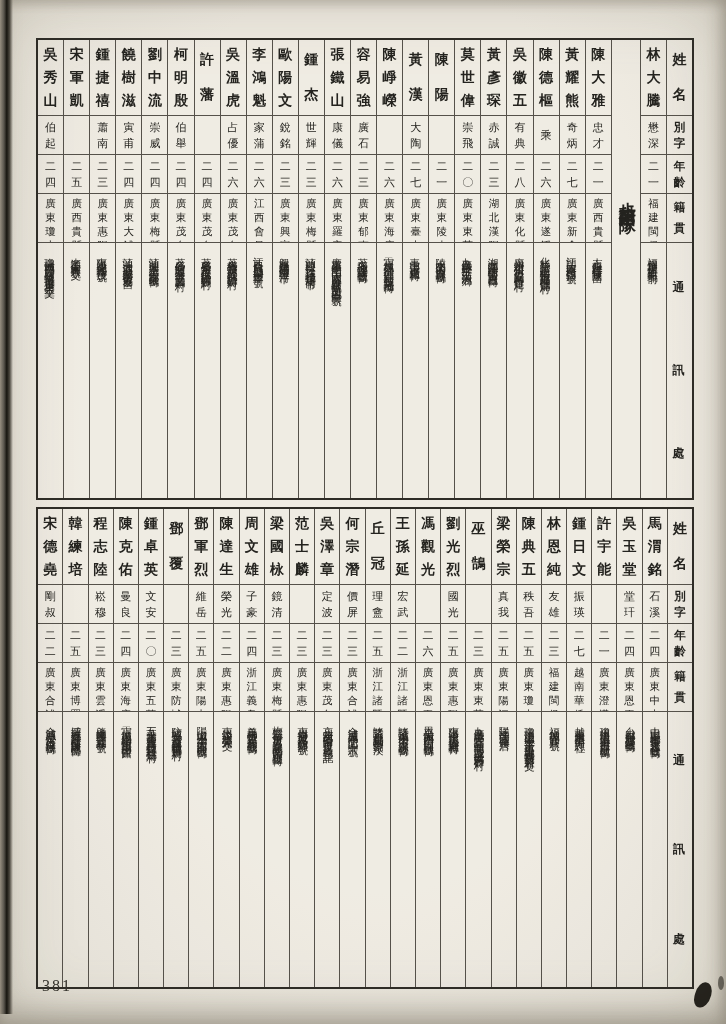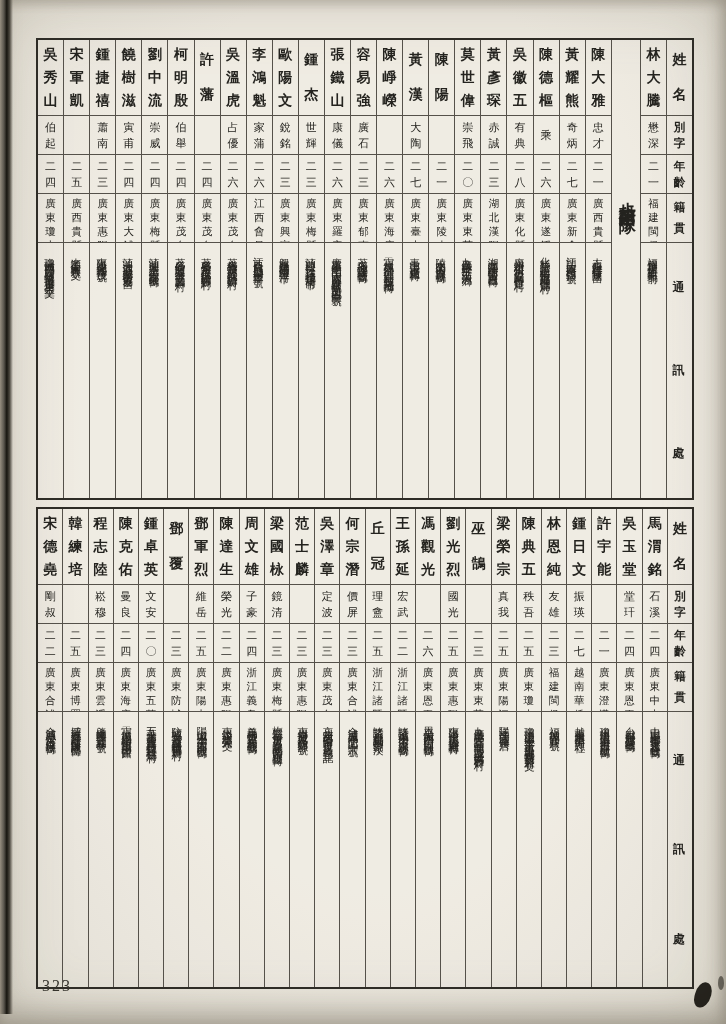--- a/index.html
+++ b/index.html
@@ -1168,17 +1168,17 @@
     <div class="cell place-cell spread">
           <span>廣</span>
           <span>東</span>
           <span>合</span>
           <span>浦</span>
         </div>
     <div class="cell addr-cell">合浦縣小江市益浮號轉</div>
   </div>
 </div>
 
-  <div class="page-number">323</div>
+  <div class="page-number">381</div>
 
   <div class="smudge"></div>
   <div class="smudge2"></div>
 </div>
 
 </body></html>

